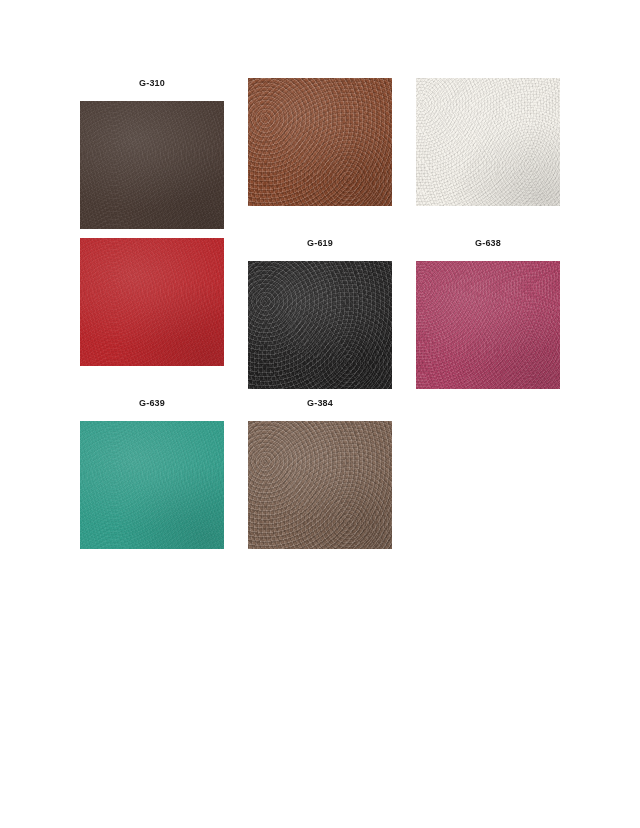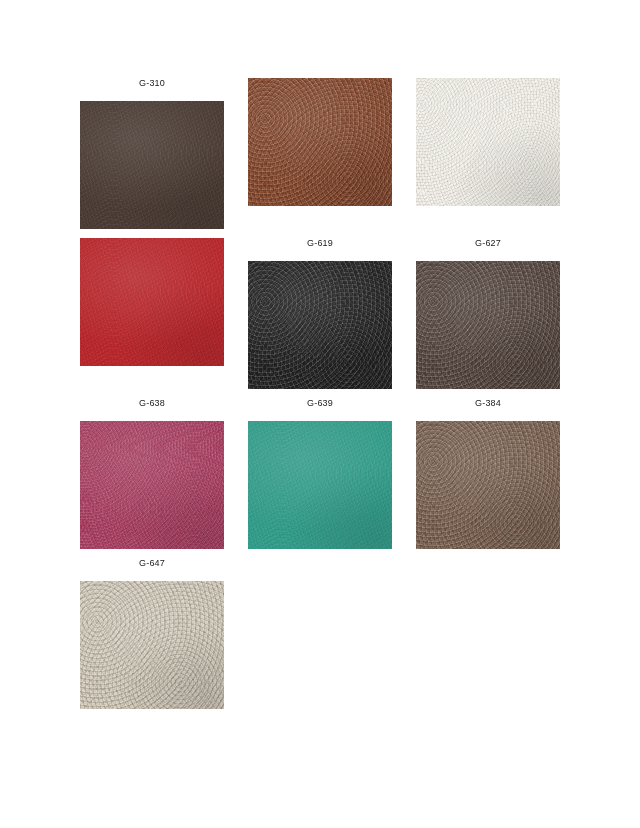--- a/index.html
+++ b/index.html
@@ -40,21 +40,21 @@
   .swatch-cell {
     width: 144px;
     margin-bottom: 9px;
   }
 
   .swatch-label {
     display: block;
     width: 144px;
     text-align: center;
     font-size: 9px;
-    font-weight: normal;
+    font-weight: bold;
     letter-spacing: 0.2px;
     line-height: 11px;
     color: #1a1a1a;
     padding-bottom: 12px;
     white-space: nowrap;
   }
 
   .swatch-chip {
     width: 144px;
     height: 128px;
@@ -125,33 +125,25 @@
         <span class="swatch-chip" style="background-color: rgb(244, 241, 234);"></span>
       </div>
       <div class="swatch-cell">
         <span class="swatch-chip grain-fine" style="background-color: rgb(185, 38, 43);"></span>
       </div>
       <div class="swatch-cell">
         <span class="swatch-label">G-619</span>
         <span class="swatch-chip grain-coarse" style="background-color: rgb(37, 36, 36);"></span>
       </div>
       <div class="swatch-cell">
-        <span class="swatch-label">G-627</span>
-        <span class="swatch-chip grain-coarse" style="background-color: rgb(88, 72, 65);"></span>
-      </div>
-      <div class="swatch-cell">
         <span class="swatch-label">G-638</span>
         <span class="swatch-chip" style="background-color: rgb(172, 63, 99);"></span>
       </div>
       <div class="swatch-cell">
         <span class="swatch-label">G-639</span>
         <span class="swatch-chip grain-fine" style="background-color: rgb(50, 157, 138);"></span>
       </div>
       <div class="swatch-cell">
         <span class="swatch-label">G-384</span>
         <span class="swatch-chip grain-coarse" style="background-color: rgb(126, 100, 83);"></span>
       </div>
-      <div class="swatch-cell">
-        <span class="swatch-label">G-647</span>
-        <span class="swatch-chip grain-coarse" style="background-color: rgb(213, 205, 188);"></span>
-      </div>
     </div>
 </div>
 
 </body></html>

